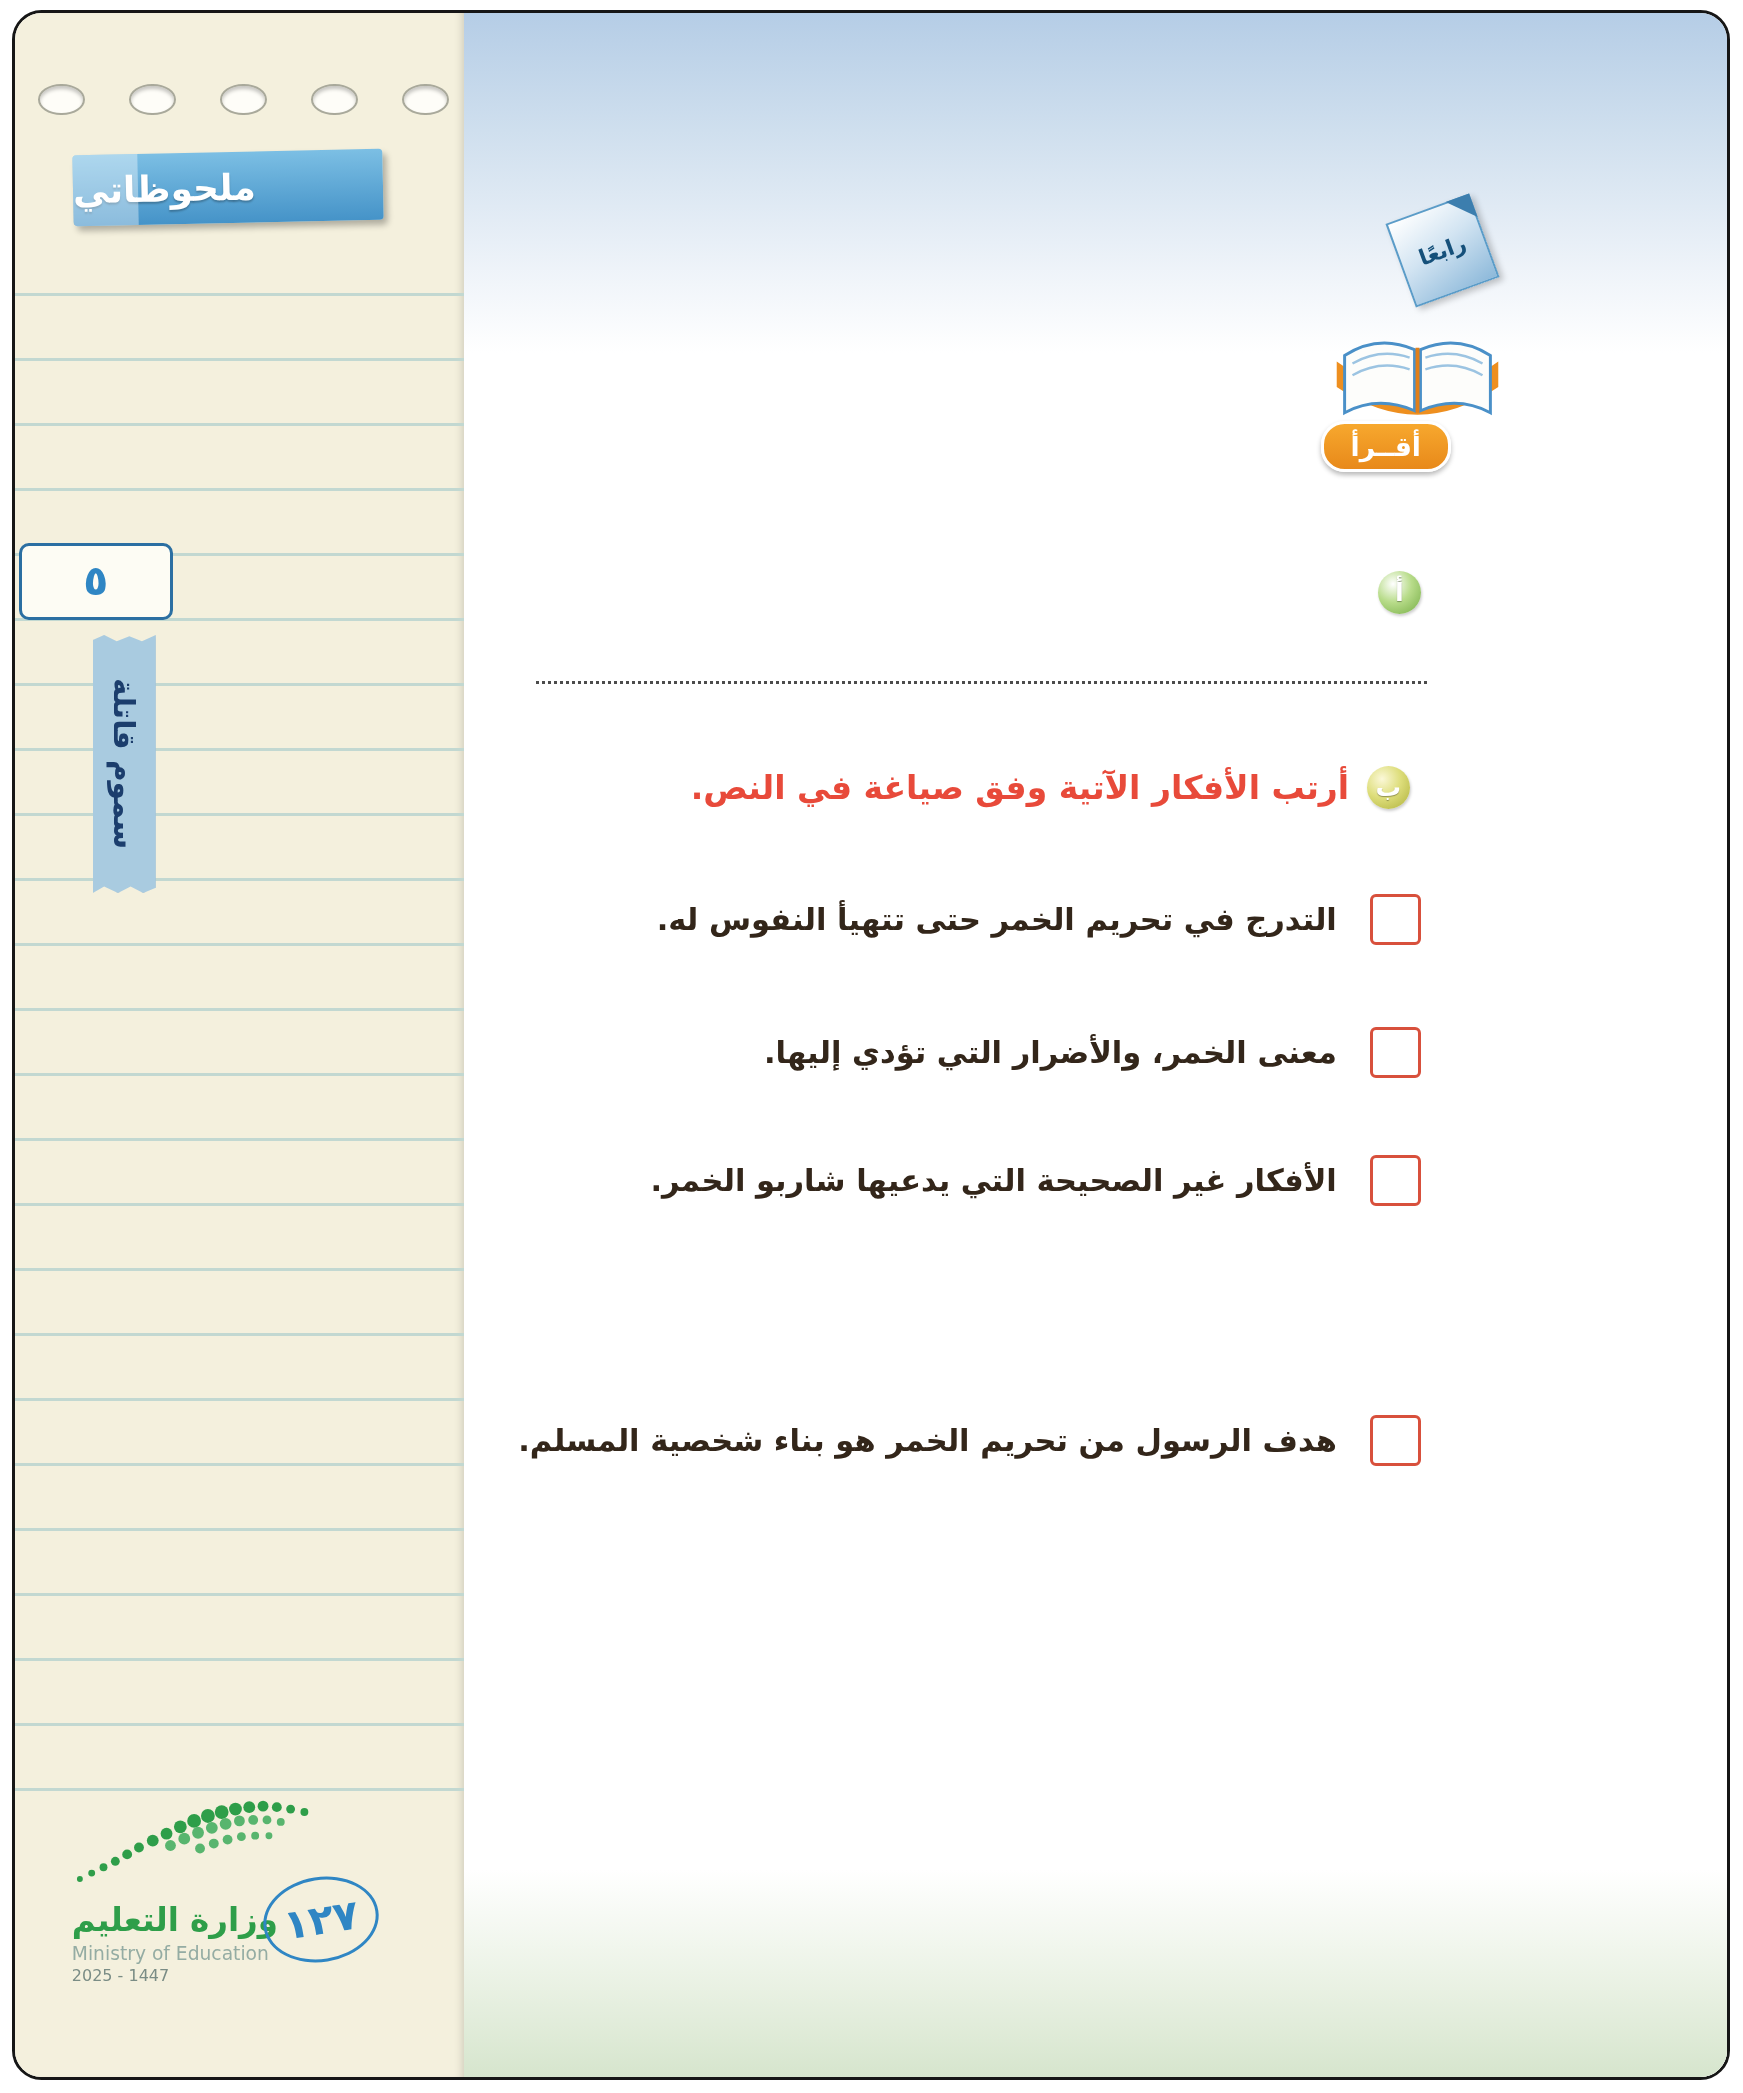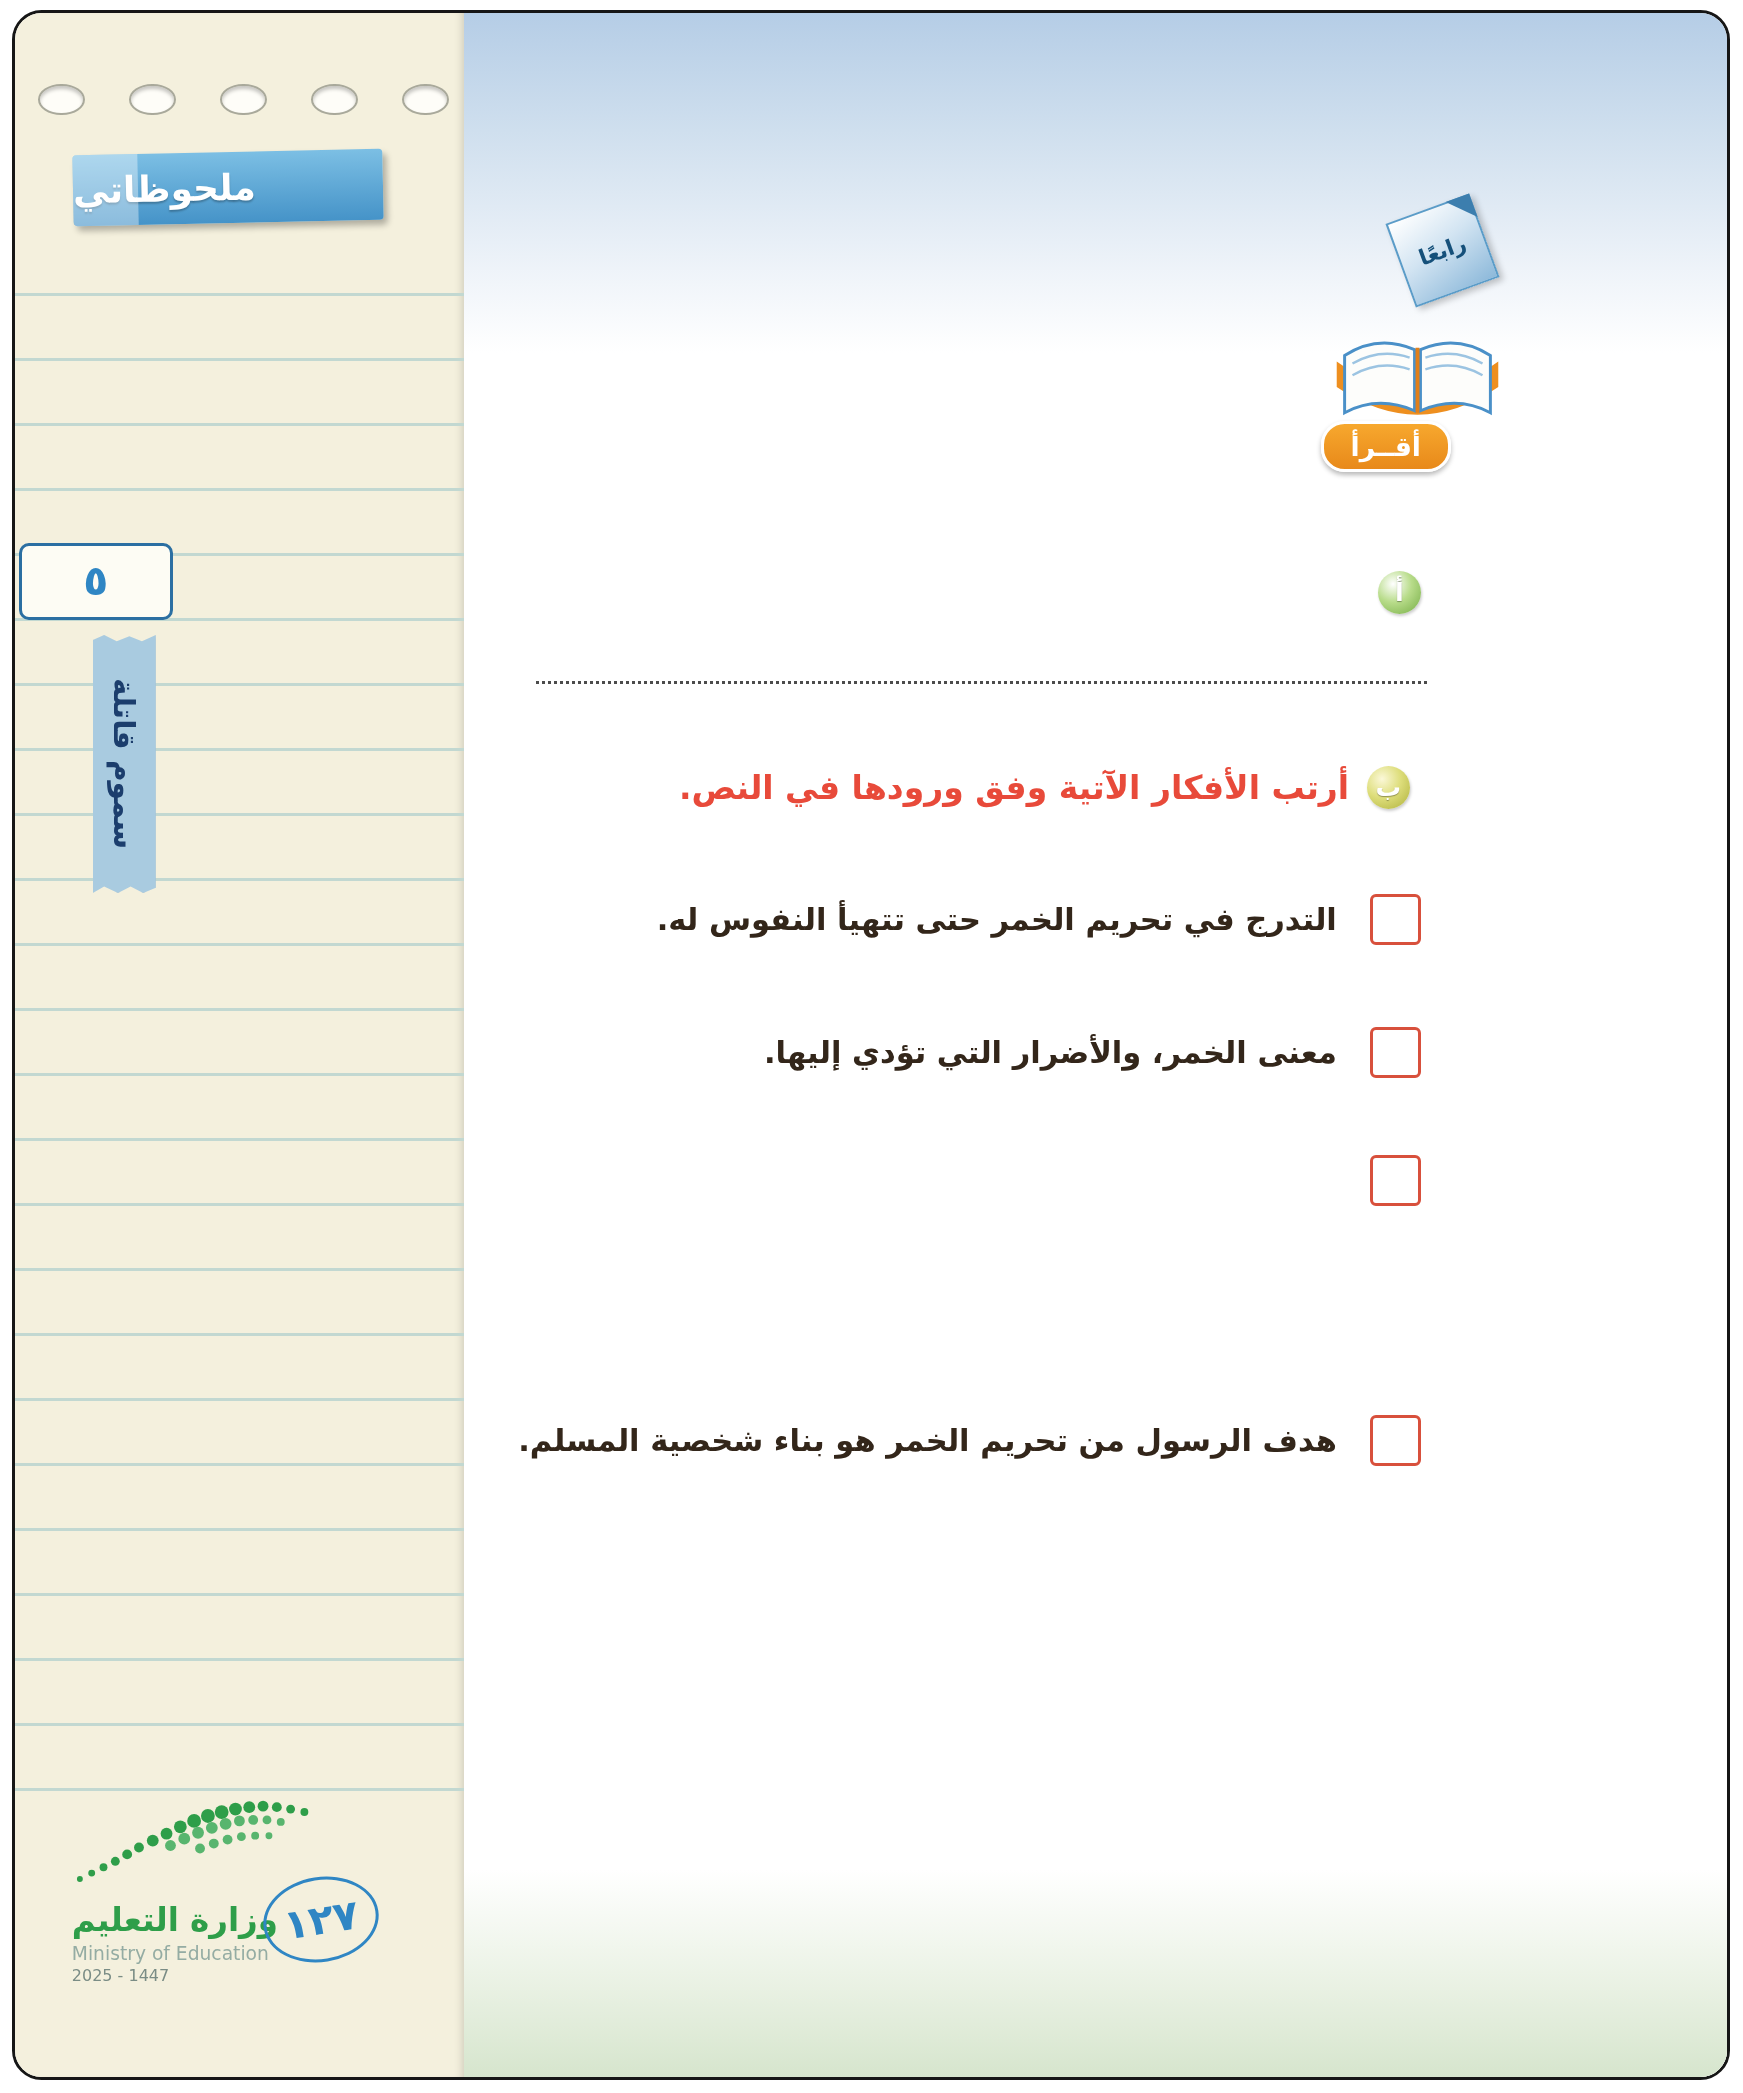--- a/index.html
+++ b/index.html
@@ -167,33 +167,34 @@
       </div>
 
       <div class="section-row" style="top:558px;right:306px;">
         <span class="badge badge-a">أ</span>
       </div>
 
       <div class="answer-line"></div>
 
       <div class="section-row" style="top:753px;right:317px;">
         <span class="badge badge-b">ب</span>
-        <span class="red-heading">أرتب الأفكار الآتية وفق ورودها في النص.</span>
+        <span class="red-heading">أرتب الأفكار الآتية وفق صياغة في النص.</span>
       </div>
 
       <div class="idea-row" style="top:881px;right:306px;">
         <span class="idea-box"></span>
         <span class="idea-text">التدرج في تحريم الخمر حتى تتهيأ النفوس له.</span>
       </div>
       <div class="idea-row" style="top:1014px;right:306px;">
         <span class="idea-box"></span>
         <span class="idea-text">معنى الخمر، والأضرار التي تؤدي إليها.</span>
       </div>
       <div class="idea-row" style="top:1142px;right:306px;">
         <span class="idea-box"></span>
+        <span class="idea-text">الأفكار غير الصحيحة التي يدعيها شاربو الخمر.</span>
       </div>
       <div class="idea-row" style="top:1402px;right:306px;">
         <span class="idea-box"></span>
         <span class="idea-text">هدف الرسول من تحريم الخمر هو بناء شخصية المسلم.</span>
       </div>
 
     </div>
   </div>
 </div>
 

